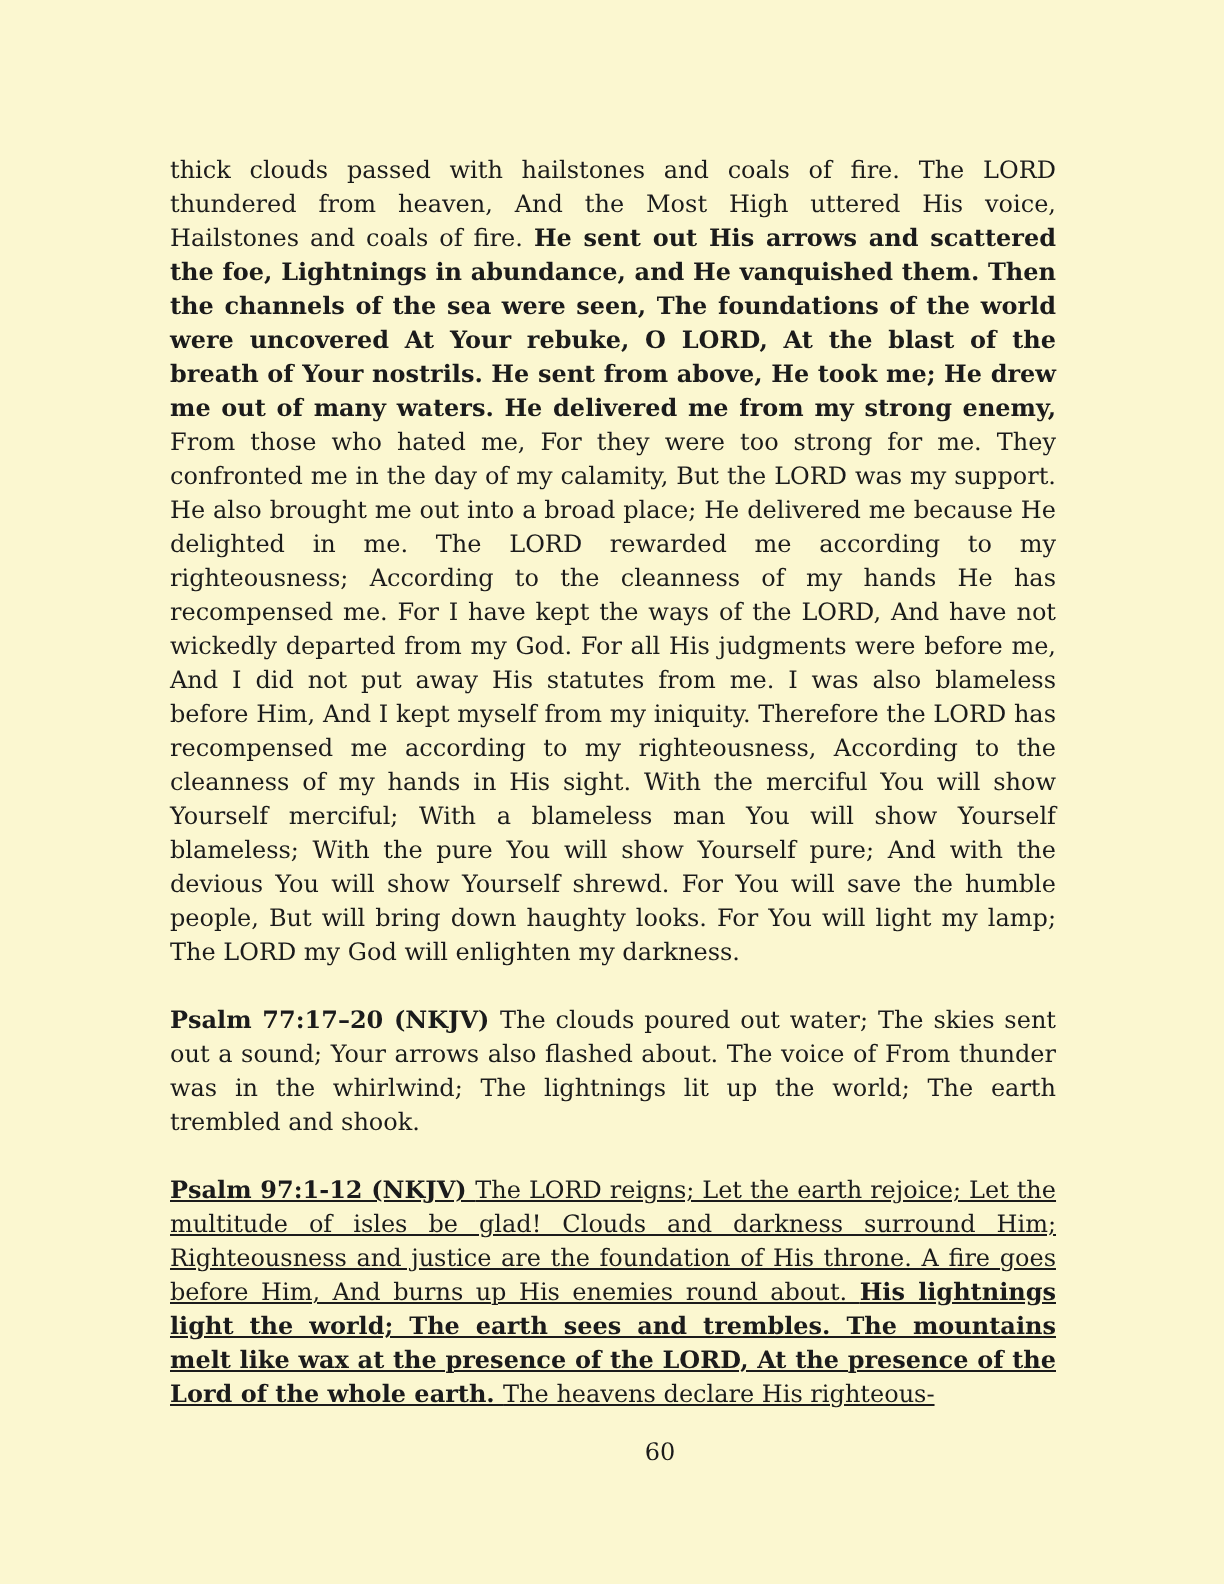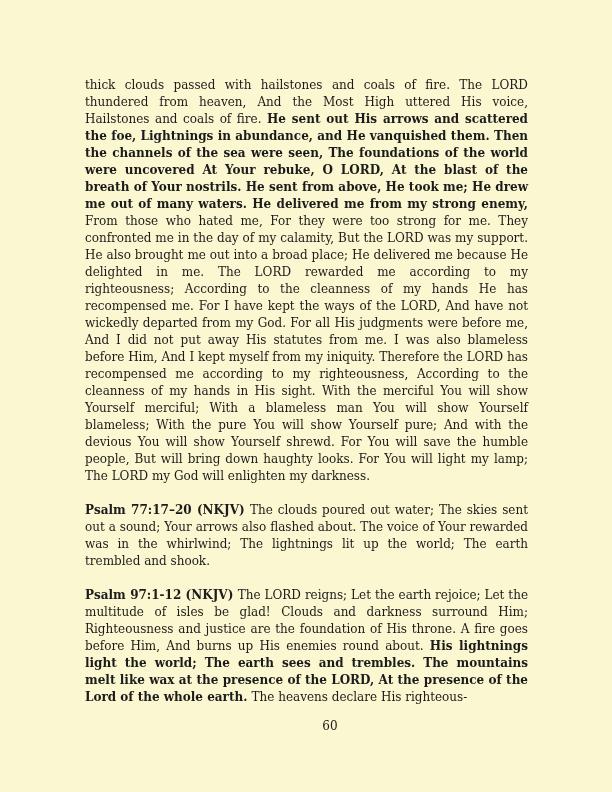--- a/index.html
+++ b/index.html
@@ -28,20 +28,21 @@
     line-height: 17px;
     color: #1B1B1B;
     text-align: justify;
   }
   .para {
     margin: 0 0 17px 0;
     padding: 0;
   }
   .para:last-child {
     margin-bottom: 1px;
+    text-decoration: underline;
   }
   .run-bold {
     font-weight: bold;
   }
   .run-regular {
     font-weight: normal;
   }
   .footer {
     position: absolute;
     top: 719px;
@@ -52,17 +53,17 @@
     color: #1B1B1B;
     padding-left: 24px;
   }
 </style>
 </head>
 <body>
 
 <div class="page">
   <div class="text-block">
       <p class="para"><span class="run-regular">thick clouds passed with hailstones and coals of fire. The LORD thundered from heaven, And the Most High uttered His voice, Hailstones and coals of fire. </span><span class="run-bold">He sent out His arrows and scattered the foe, Lightnings in abundance, and He vanquished them. Then the channels of the sea were seen, The foundations of the world were uncovered At Your rebuke, O LORD, At the blast of the breath of Your nostrils. He sent from above, He took me; He drew me out of many waters. He delivered me from my strong enemy, </span><span class="run-regular">From those who hated me, For they were too strong for me. They confronted me in the day of my calamity, But the LORD was my support. He also brought me out into a broad place; He delivered me because He delighted in me. The LORD rewarded me according to my righteousness; According to the cleanness of my hands He has recompensed me. For I have kept the ways of the LORD, And have not wickedly departed from my God. For all His judgments were before me, And I did not put away His statutes from me. I was also blameless before Him, And I kept myself from my iniquity. Therefore the LORD has recompensed me according to my righteousness, According to the cleanness of my hands in His sight. With the merciful You will show Yourself merciful; With a blameless man You will show Yourself blameless; With the pure You will show Yourself pure; And with the devious You will show Yourself shrewd. For You will save the humble people, But will bring down haughty looks. For You will light my lamp; The LORD my God will enlighten my darkness.</span></p>
-      <p class="para"><span class="run-bold">Psalm 77:17–20 (NKJV) </span><span class="run-regular">The clouds poured out water; The skies sent out a sound; Your arrows also flashed about. The voice of Your rewarded was in the whirlwind; The lightnings lit up the world; The earth trembled and shook.</span></p>
+      <p class="para"><span class="run-bold">Psalm 77:17–20 (NKJV) </span><span class="run-regular">The clouds poured out water; The skies sent out a sound; Your arrows also flashed about. The voice of From thunder was in the whirlwind; The lightnings lit up the world; The earth trembled and shook.</span></p>
       <p class="para"><span class="run-bold">Psalm 97:1-12 (NKJV) </span><span class="run-regular">The LORD reigns; Let the earth rejoice; Let the multitude of isles be glad! Clouds and darkness surround Him; Righteousness and justice are the foundation of His throne. A fire goes before Him, And burns up His enemies round about. </span><span class="run-bold">His lightnings light the world; The earth sees and trembles. The mountains melt like wax at the presence of the LORD, At the presence of the Lord of the whole earth. </span><span class="run-regular">The heavens declare His righteous-</span></p>
     </div>
   <div class="footer">60</div>
 </div>
 
 </body></html>

